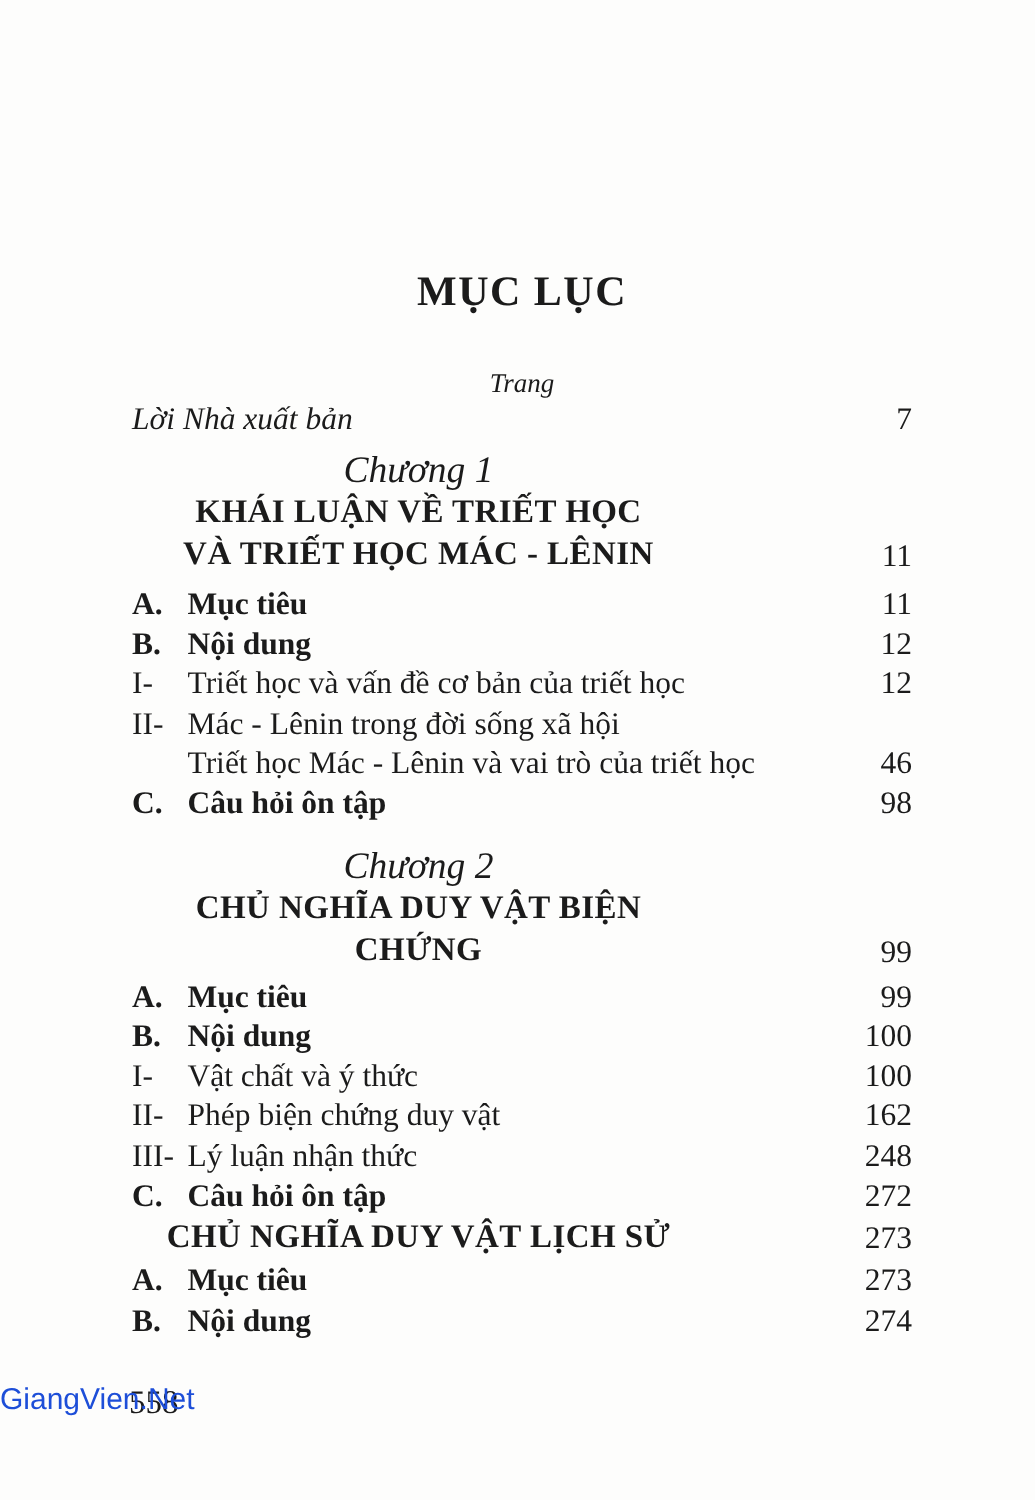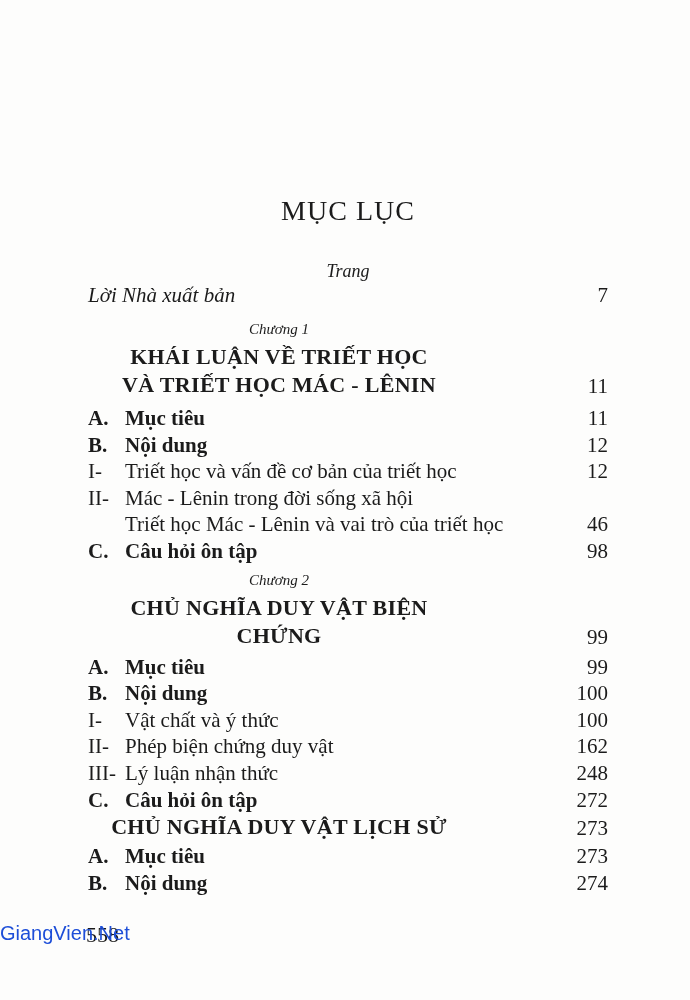--- a/index.html
+++ b/index.html
@@ -10,23 +10,23 @@
     color: #1b1b1b;
     position: relative;
     overflow: hidden;
   }
   .content {
     position: absolute;
     left: 88px; top: 180px;
     width: 520px;
   }
   h1.title {
-    margin: 16px; text-align: center;
+    margin: 0; text-align: center;
     font-size: 28px; line-height: 30px;
-    font-weight: normal; letter-spacing: 1px;
+    font-weight: bold; letter-spacing: 1px;
   }
   .trang {
     margin-top: 33px;
     text-align: center;
     font-style: italic;
     font-size: 18px; line-height: 24px;
   }
   .row {
     display: flex;
     font-size: 21px;
@@ -35,41 +35,41 @@
   .row .lbl { width: 37px; flex-shrink: 0; white-space: nowrap; }
   .row .txt { flex: 1; }
   .row .pg  { width: 70px; flex-shrink: 0; text-align: right; }
   .row.b .lbl, .row.b .txt { font-weight: bold; }
   .front { line-height: 25px; justify-content: center; }
   .front .txt { font-style: italic; }
   .chap-label {
     width: 382px;
     text-align: center;
     font-style: italic;
-    font-size: 15px; line-height: 27px;
+    font-size: 25px; line-height: 27px;
   }
   .title-row { display: flex; }
   .title-row .head {
     width: 382px;
     text-align: center;
     font-weight: bold;
     font-size: 22px; line-height: 28px;
     letter-spacing: 0.3px;
   }
   .title-row .pg {
     flex: 1; text-align: right;
     font-size: 21px;
     display: flex; align-items: flex-end; justify-content: flex-end;
     line-height: 26px;
   }
   .two .txt div { line-height: 26.6px; }
   .two .pg { display: flex; align-items: flex-end; justify-content: flex-end; }
   .mt8 { margin-top: 8px; }
   .mt6 { margin-top: 6px; }
-  .mt5 { margin-top: 2px; }
+  .mt5 { margin-top: 15px; }
   .mt4 { margin-top: 4px; }
   .mt2 { margin-top: 2px; }
   .footer-pageno {
     position: absolute;
     left: 86px; top: 922px;
     font-size: 22px;
   }
   .watermark {
     position: absolute;
     left: 0; top: 922px; width: 690px;

